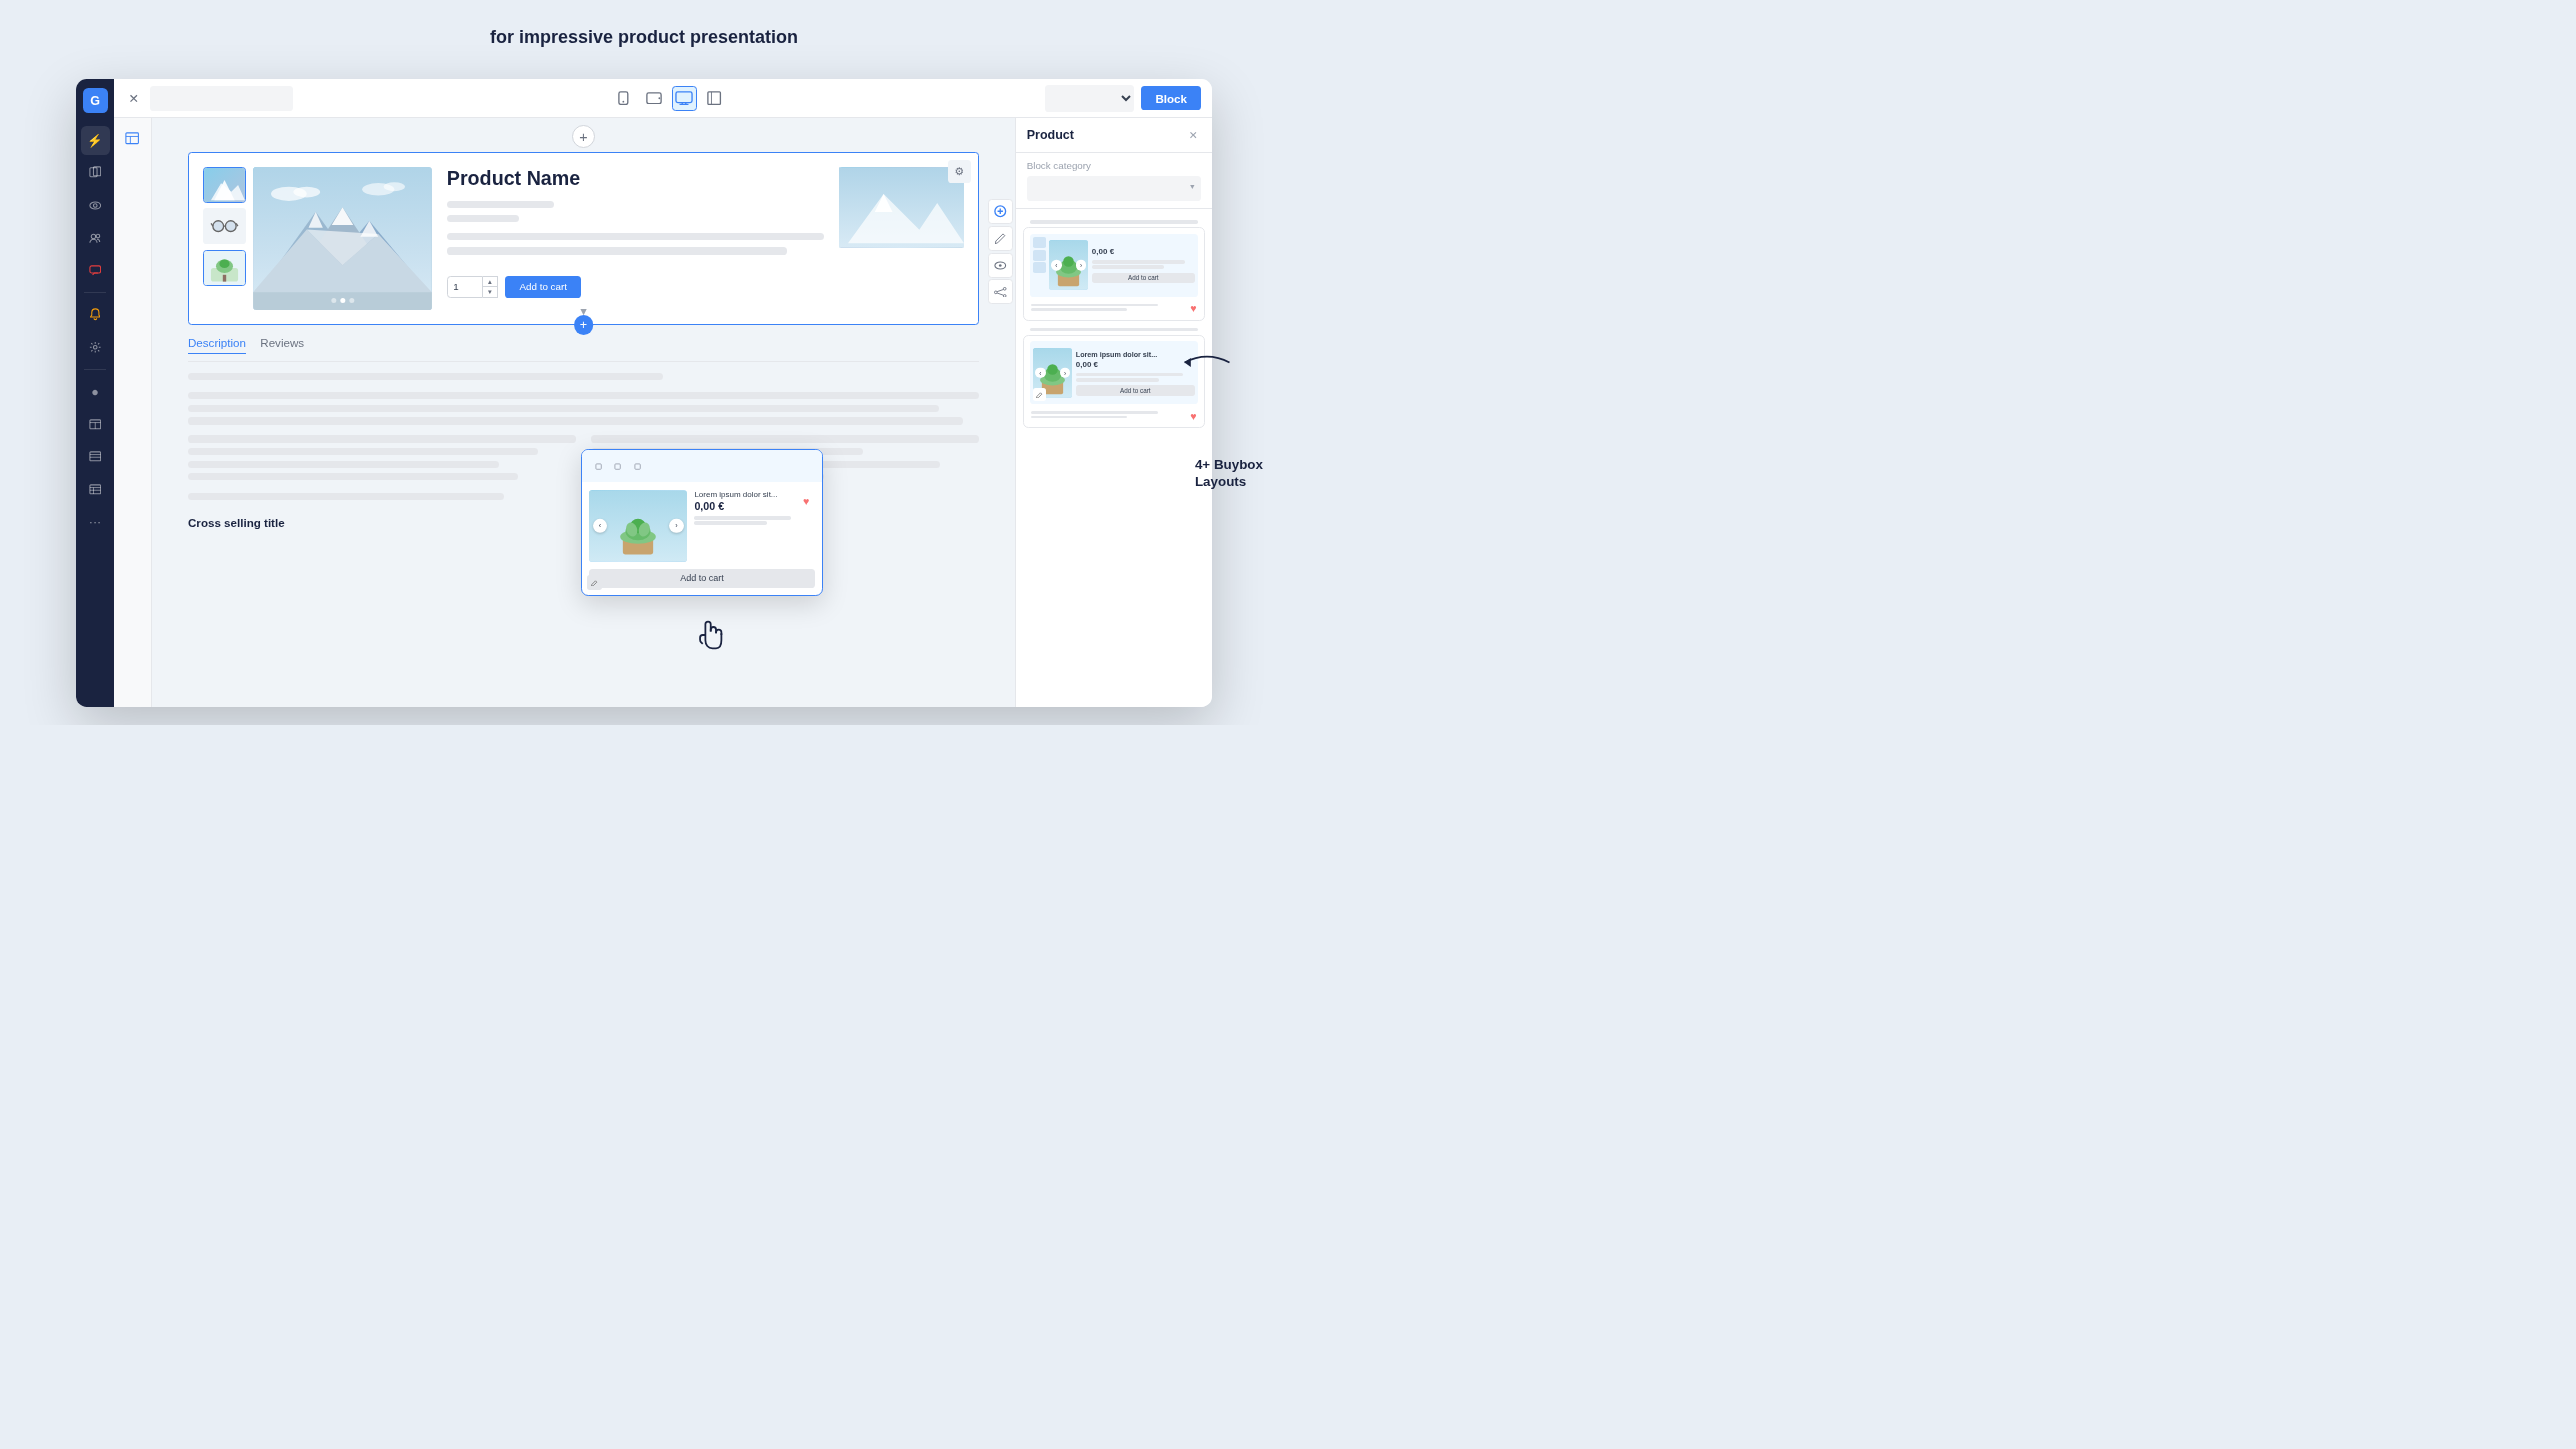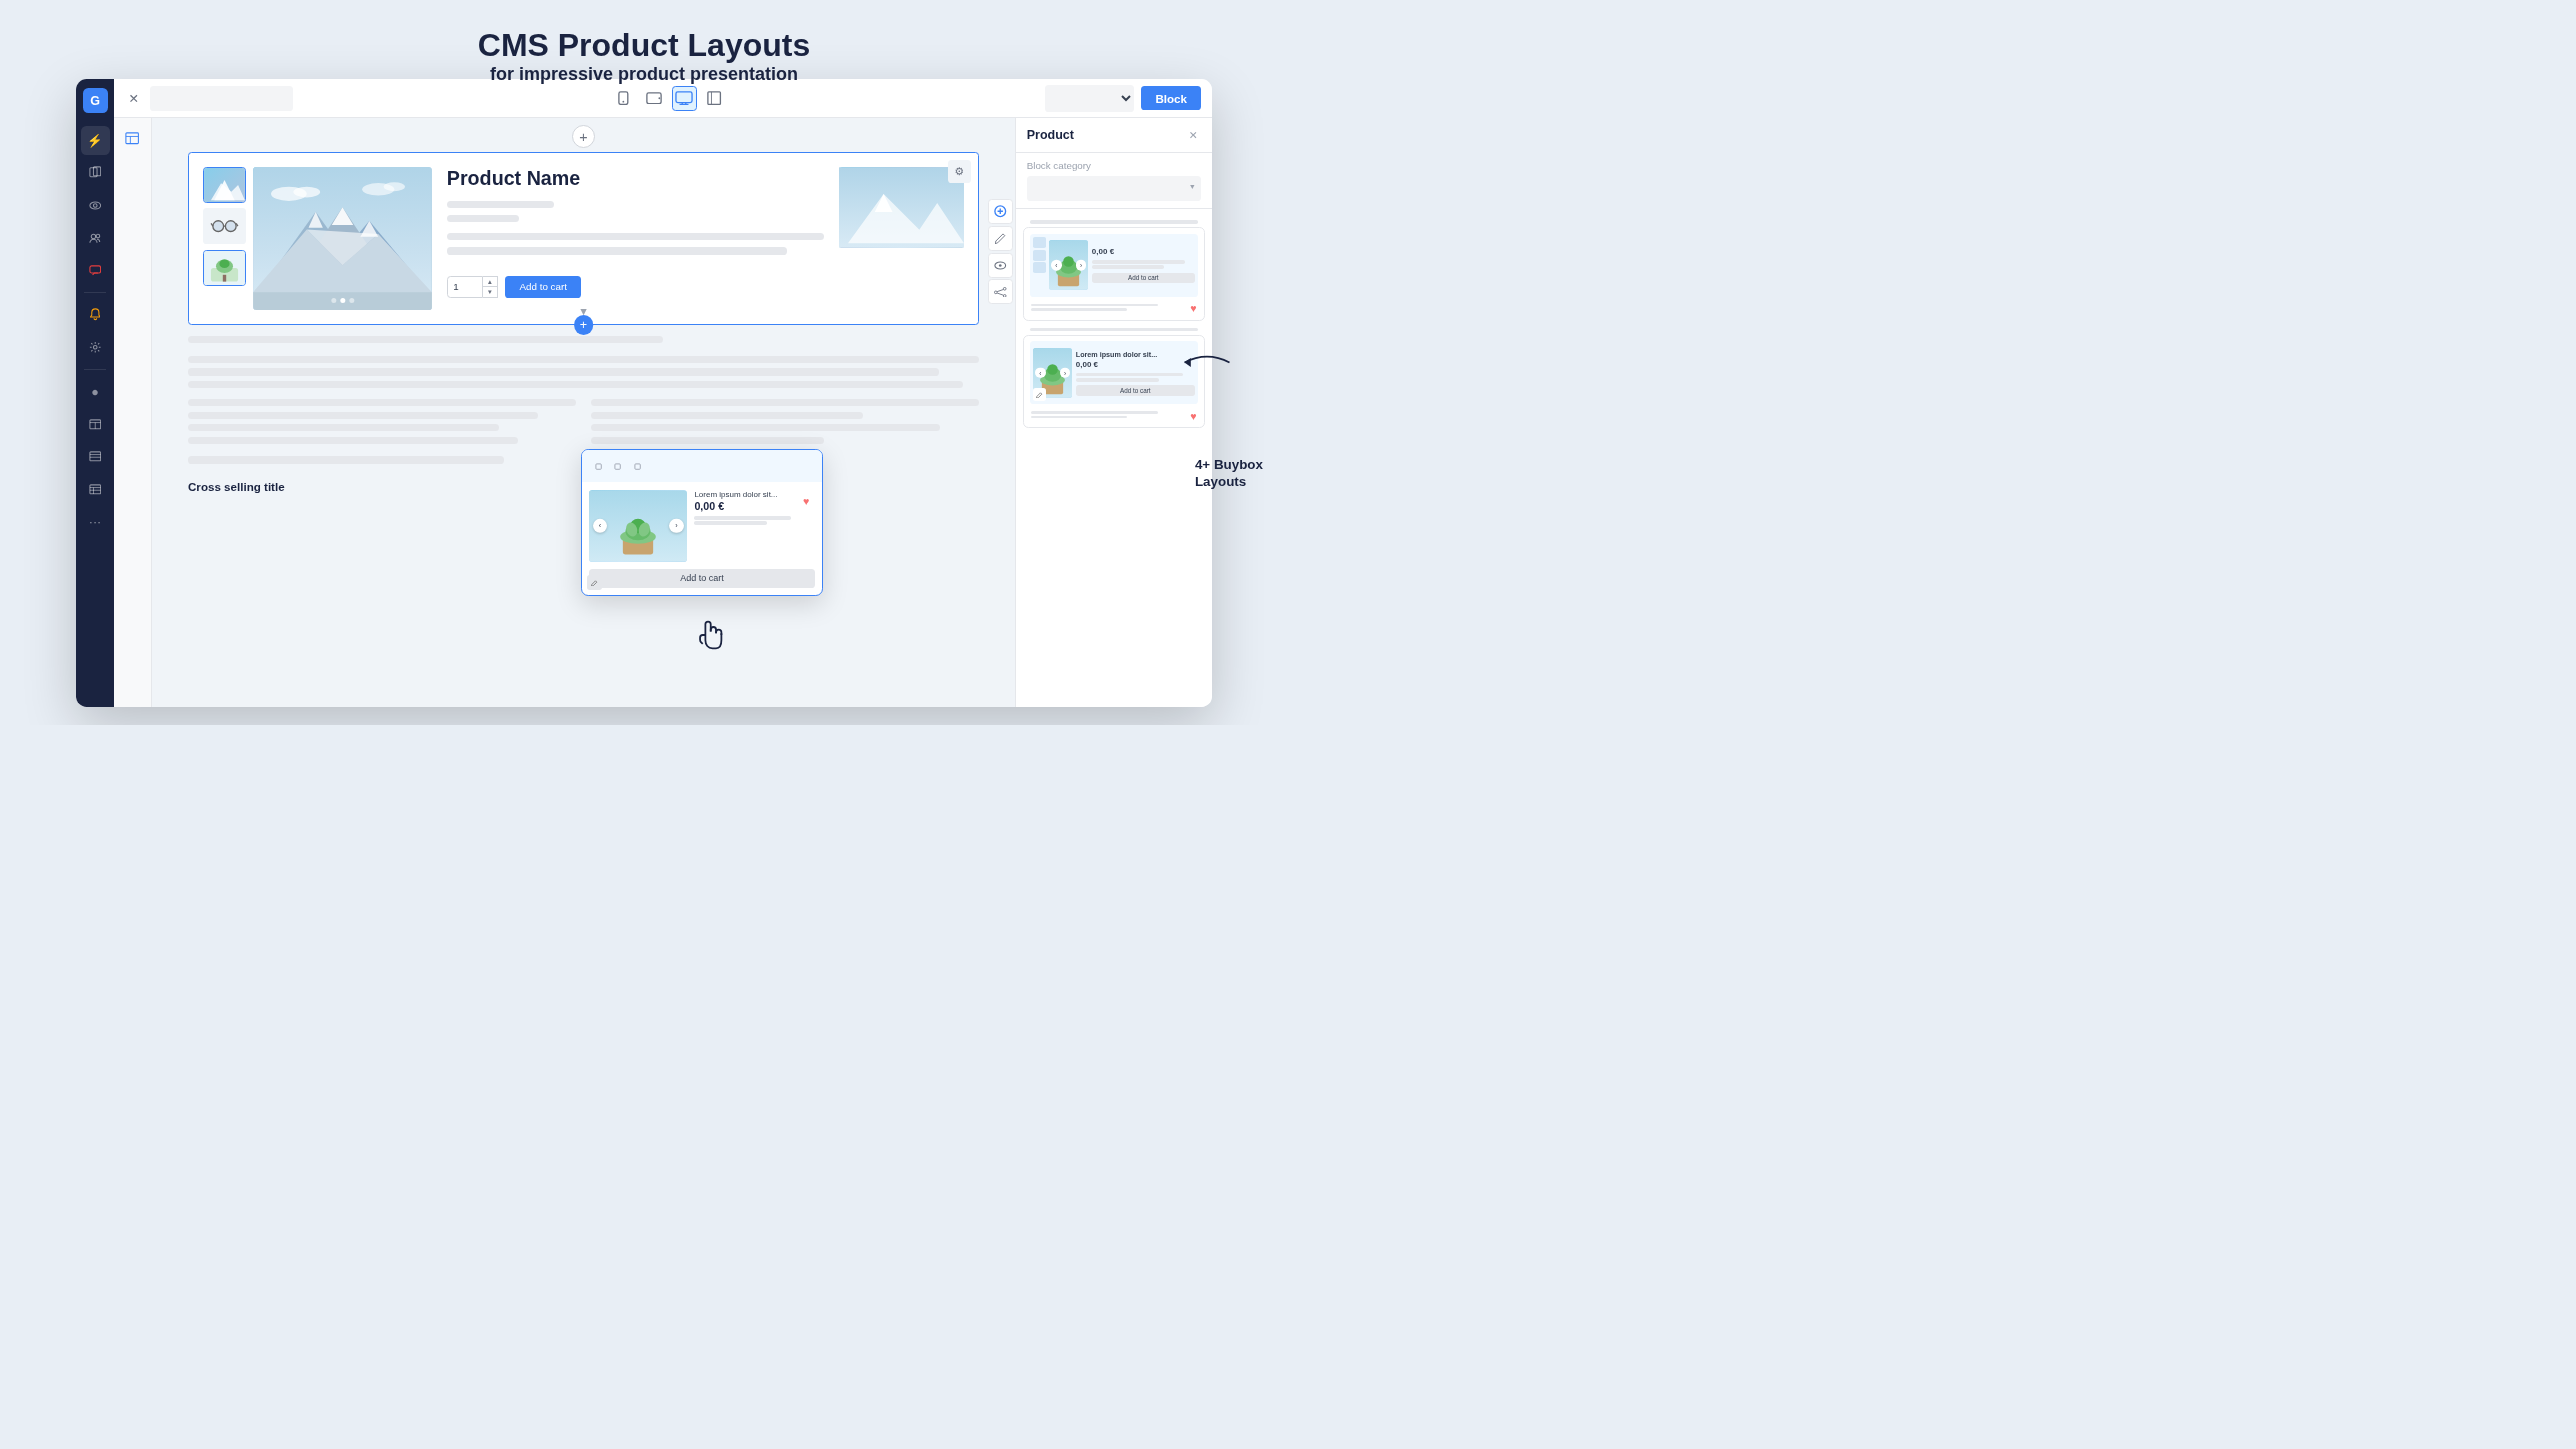--- a/index.html
+++ b/index.html
@@ -796,21 +796,20 @@
       justify-content: center;
       font-size: 10.7px;
       color: #6b7280;
       cursor: pointer;
     }
   </style>
 </head>
 <body>
 
 <div class="page-header">
-  <h1>CMS Product Layouts</h1>
   <p>for impressive product presentation</p>
 </div>
 
 <div class="browser-window">
 
   <div class="app-sidebar">
     <div class="logo">G</div>
     <div class="sidebar-icon active">⚡</div>
     <div class="sidebar-icon">
       <svg width="12.5" height="12.5" viewBox="0 0 14 14" fill="none">
@@ -1046,20 +1045,24 @@
               </div>
             </div>
           </div>
 
           <div class="down-chevron">▼</div>
 
           <div class="add-plus-circle">+</div>
         </div>
 
         <div class="bottom-section">
+          <div class="tabs">
+            <div class="tab active">Description</div>
+            <div class="tab">Reviews</div>
+          </div>
 
           <div class="placeholder-block" style="width: 60%;"></div>
           <div style="height: 7.2px;"></div>
           <div class="placeholder-block" style="width: 100%;"></div>
           <div class="placeholder-block" style="width: 95%;"></div>
           <div class="placeholder-block" style="width: 98%;"></div>
           <div style="height: 5.4px;"></div>
           <div style="display: flex; gap: 14.3px;">
             <div style="flex: 1;">
               <div class="placeholder-block" style="width: 100%;"></div>

